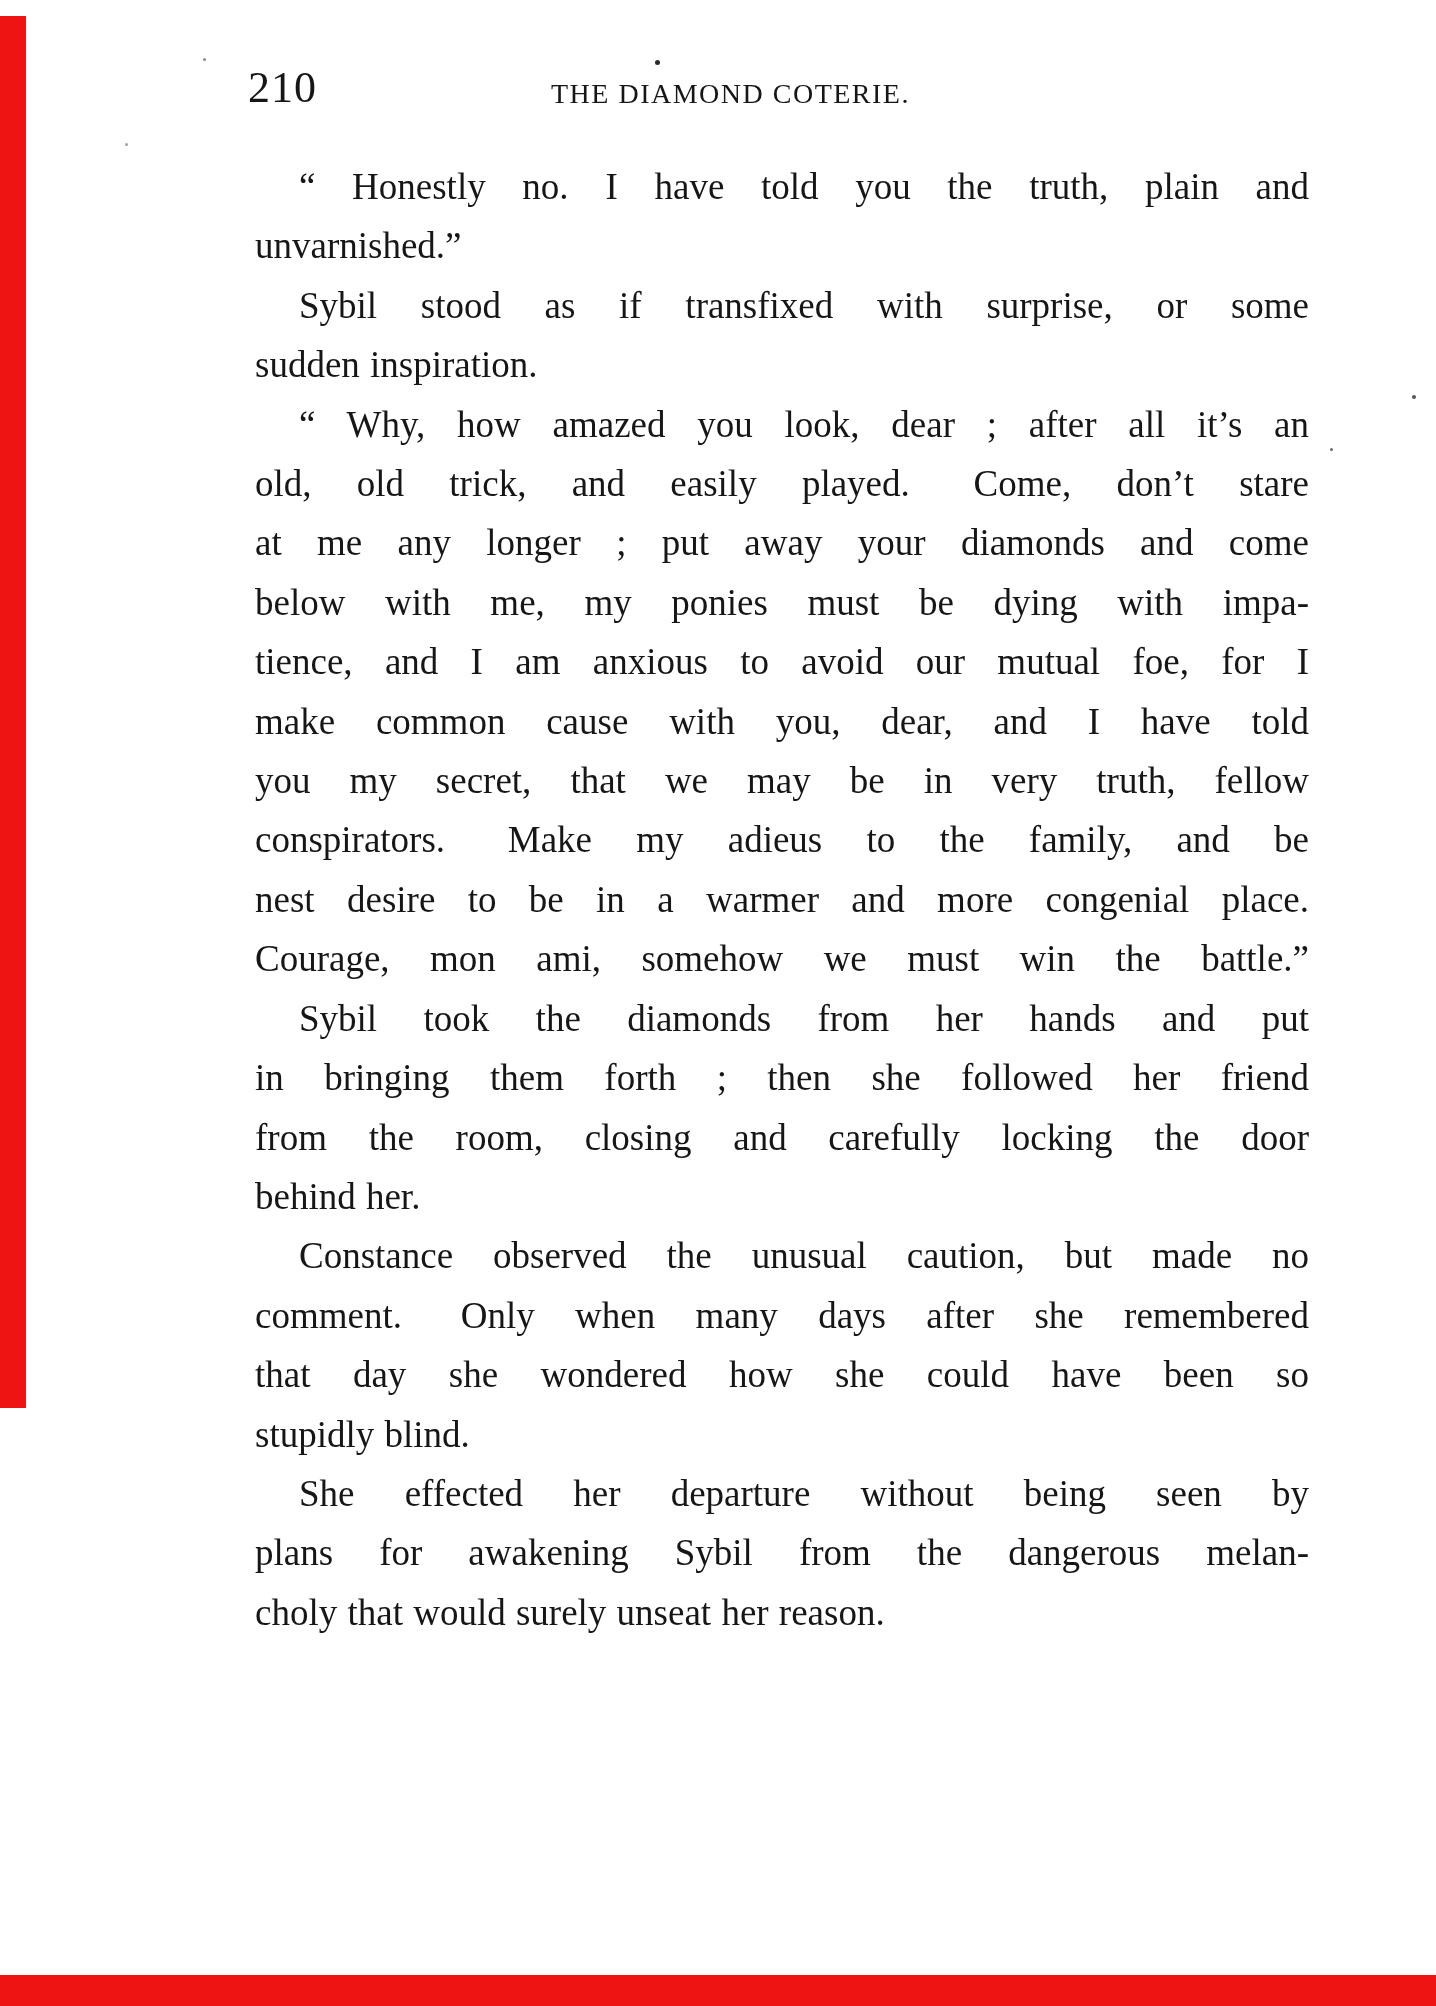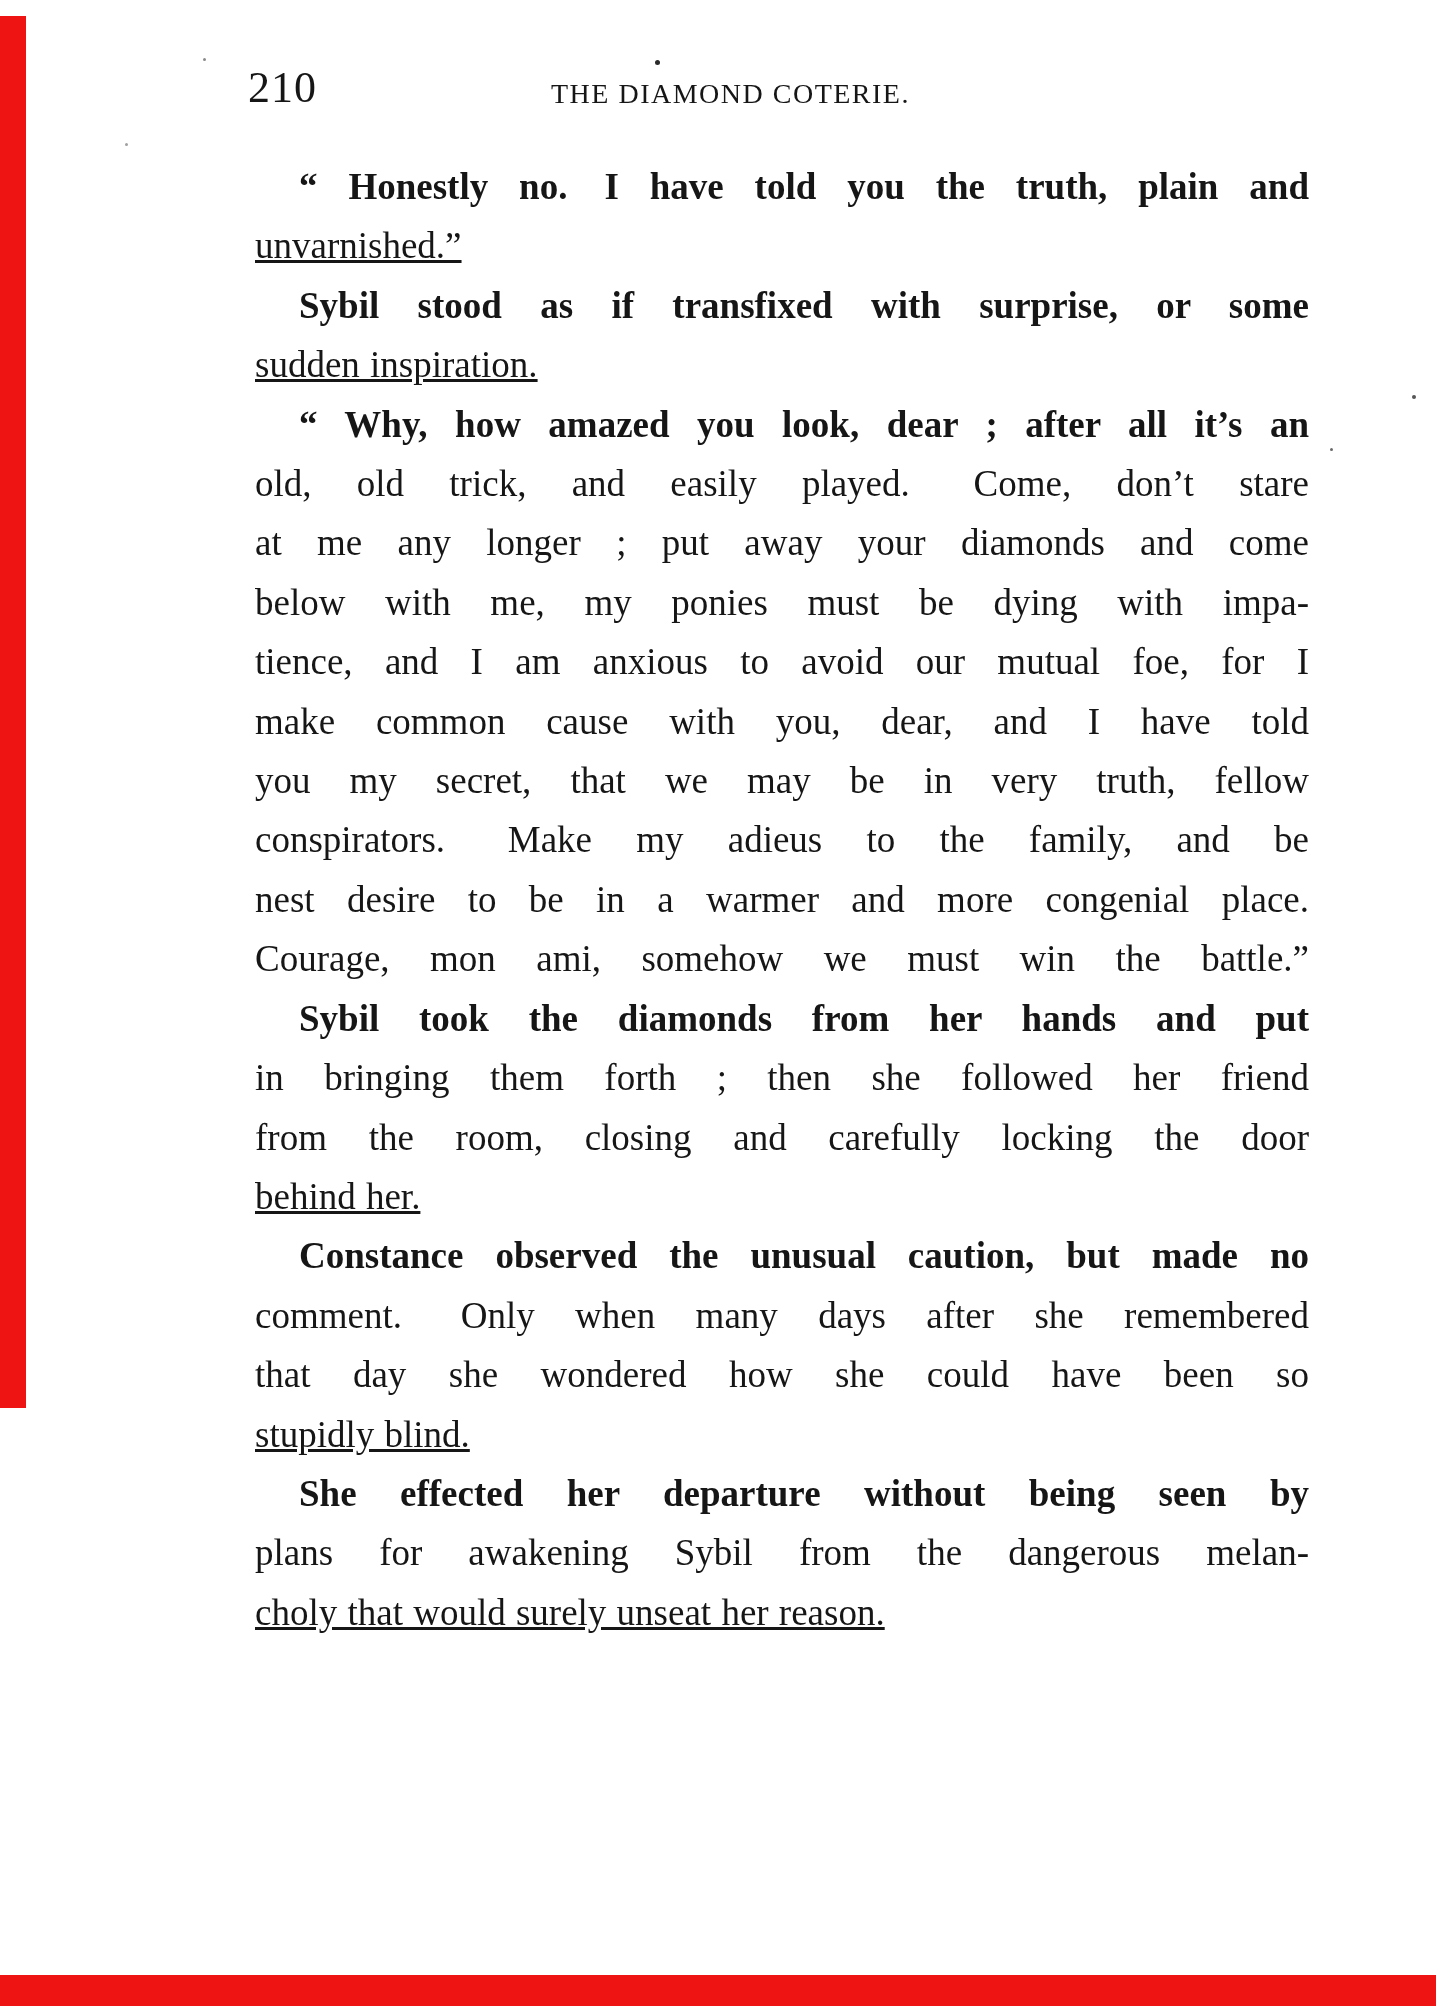--- a/index.html
+++ b/index.html
@@ -35,22 +35,22 @@
     font-size:37px; line-height:59.4px;
     word-spacing:1px;
   }
   .para { margin:0; }
   .line {
     text-align:justify;
     text-align-last:justify;
     white-space:normal;
     overflow:visible;
   }
-  .line.firstline { text-indent:44px;font-weight:bold; }
-  .line.lastline  { text-align-last:left;text-decoration:underline; }
+  .line.firstline { text-indent:44px; }
+  .line.lastline  { text-align-last:left; }
   .it { }
 
   .speck { position:absolute; border-radius:50%; }
 </style>
 </head>
 <body>
 
 <div class="page">
 
   <div class="scanbar left" style="background: rgb(238, 20, 20);"></div>

